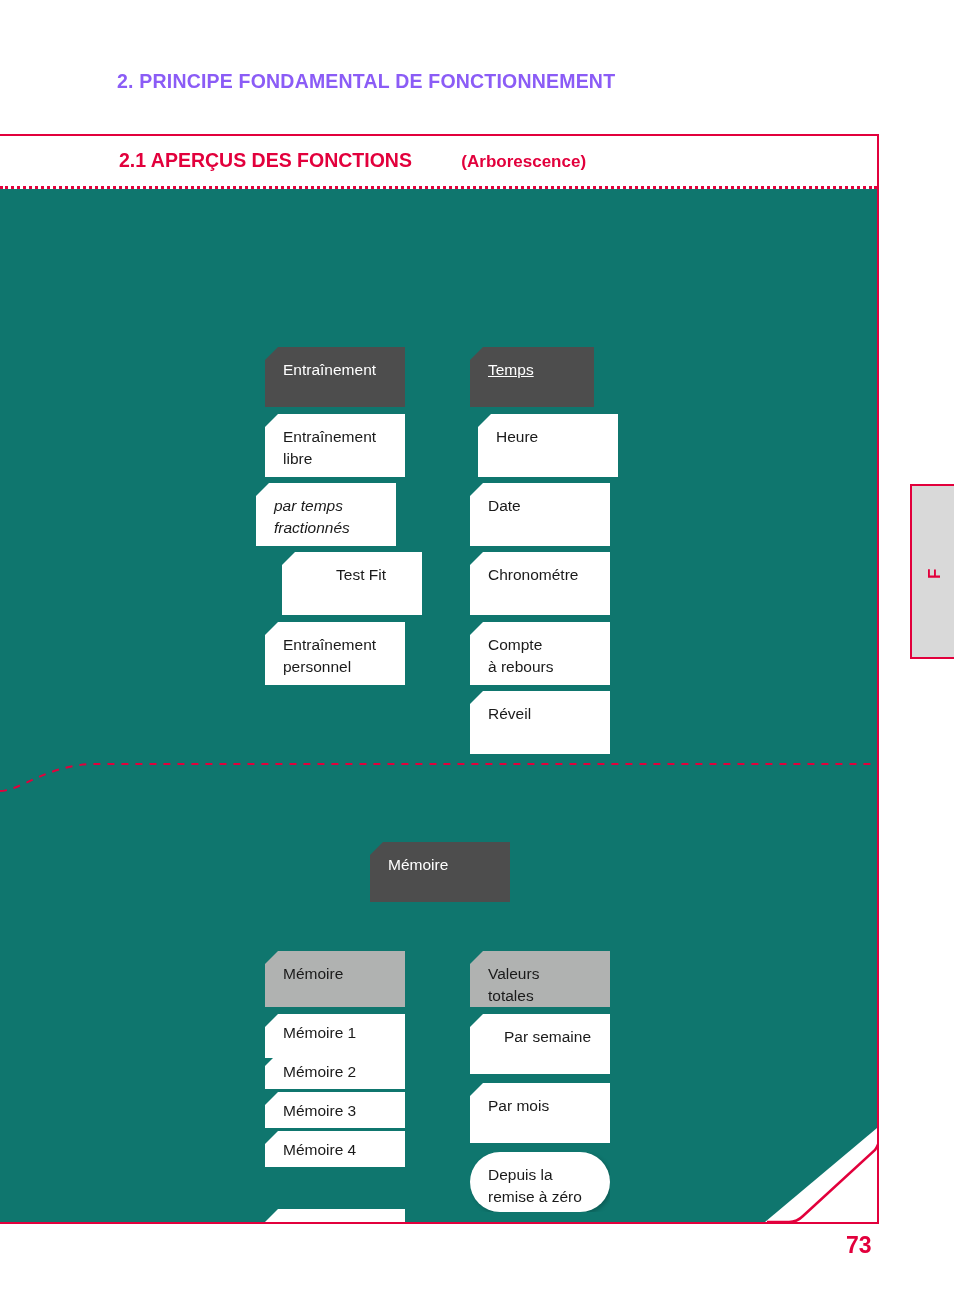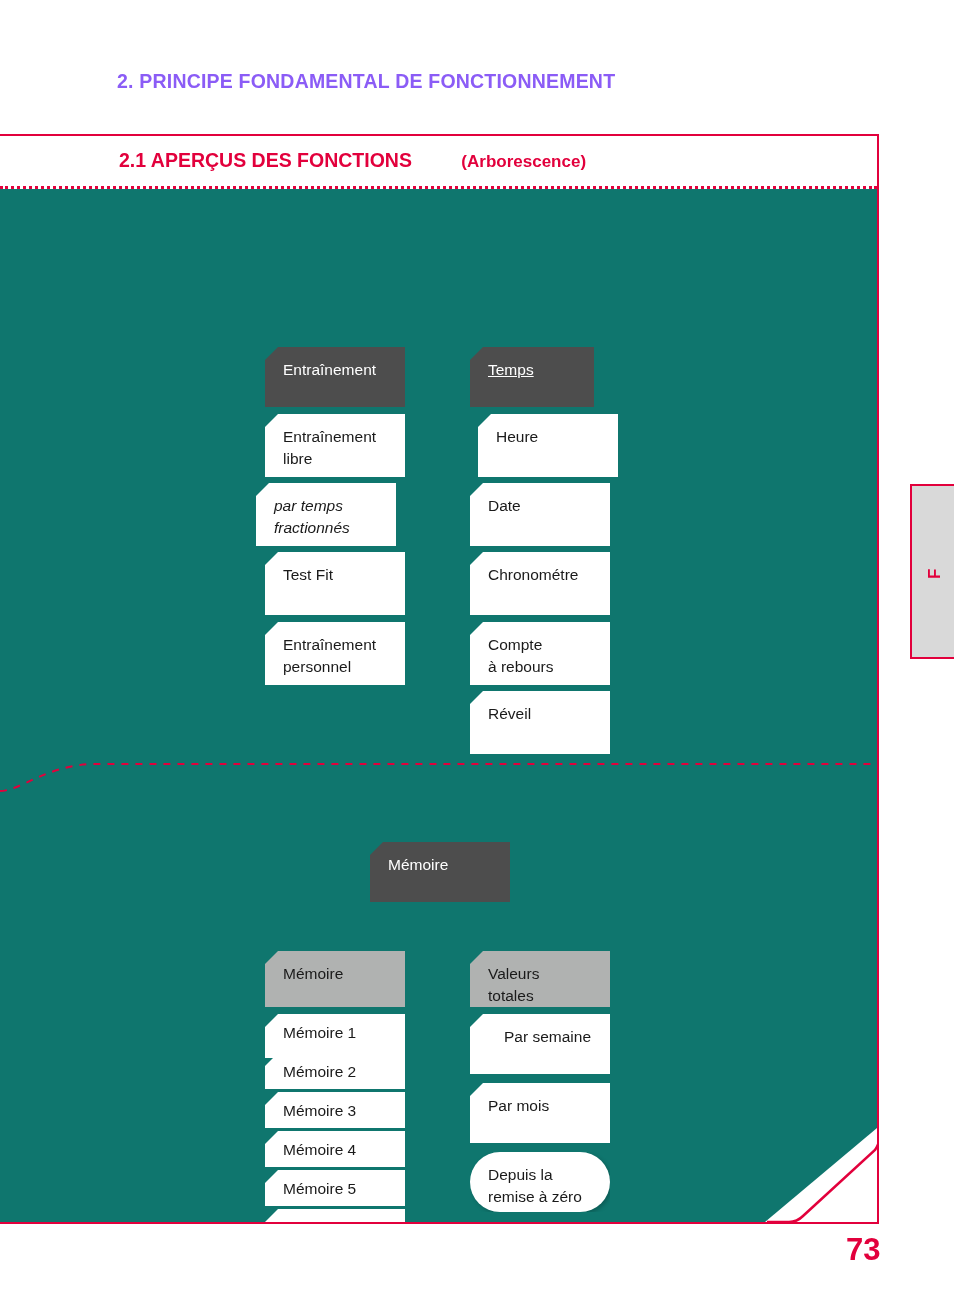--- a/index.html
+++ b/index.html
@@ -162,21 +162,21 @@
     color: #e2003c;
     transform: rotate(180deg);
     writing-mode: vertical-rl;
   }
 
   
   #page-number {
     position: absolute;
     left: 846px;
     top: 1232px;
-    font-size: 31px;
+    font-size: 23px;
     font-weight: bold;
     color: #e2003c;
   }
 </style>
 </head>
 <body>
 
 <div id="chapter-title">2. PRINCIPE FONDAMENTAL DE FONCTIONNEMENT</div>
 
 <div id="panel">
@@ -197,21 +197,21 @@
     <div class="node head-dark" style="left:265px; top:158px; width:140px; height:60px;">
       <span>Entraînement</span>
     </div>
 
     <div class="node leaf" style="left:265px; top:225px; width:140px; height:63px; white-space:pre-line;">Entraînement
 libre</div>
 
     <div class="node leaf" style="left:256px; top:294px; width:140px; height:63px; white-space:pre-line;font-style:italic;">par temps
 fractionnés</div>
 
-    <div class="node leaf" style="left:265px; top:363px; width:140px; height:63px; white-space:pre-line;">Test Fit</div>
+    <div class="node leaf" style="left:282px; top:363px; width:140px; height:63px; white-space:pre-line;text-align:center;">Test Fit</div>
 
     <div class="node leaf" style="left:265px; top:433px; width:140px; height:63px; white-space:pre-line;">Entraînement
 personnel</div>
 
     <div class="node head-dark" style="left:470px; top:158px; width:124px; height:60px;text-decoration:underline;">
       <span>Temps</span>
     </div>
 
     <div class="node leaf" style="left:470px; top:225px; width:140px; height:63px; white-space:pre-line;margin-left:8px;">Heure</div>
 
@@ -229,21 +229,20 @@
     </div>
 
     <div class="node head-mid" style="left:265px; top:762px; width:140px; height:56px;">
       <span>Mémoire</span>
     </div>
 
     <div class="node leaf compact" style="left:265px; top:825px; width:140px; height:44px;">Mémoire 1</div>
     <div class="node leaf compact" style="left:265px; top:864px; width:140px; height:36px;">Mémoire 2</div>
     <div class="node leaf compact" style="left:265px; top:903px; width:140px; height:36px;">Mémoire 3</div>
     <div class="node leaf compact" style="left:265px; top:942px; width:140px; height:36px;">Mémoire 4</div>
-    <div class="node leaf compact" style="left:265px; top:981px; width:140px; height:36px;">Mémoire 5</div>
     <div class="node leaf compact" style="left:265px; top:1020px; width:140px; height:36px;">Mémoire 6</div>
 
     <div class="node head-mid" style="left:470px; top:762px; width:140px; height:56px; white-space:pre-line;">Valeurs
 totales</div>
 
     <div class="node leaf" style="left:470px; top:825px; width:140px; height:60px; white-space:pre-line;padding-left:34px;">Par semaine</div>
 
     <div class="node leaf" style="left:470px; top:894px; width:140px; height:60px; white-space:pre-line;">Par mois</div>
 
     <div class="node leaf" style="left:470px; top:963px; width:140px; height:60px; white-space:pre-line;border-radius:30px;">Depuis la

